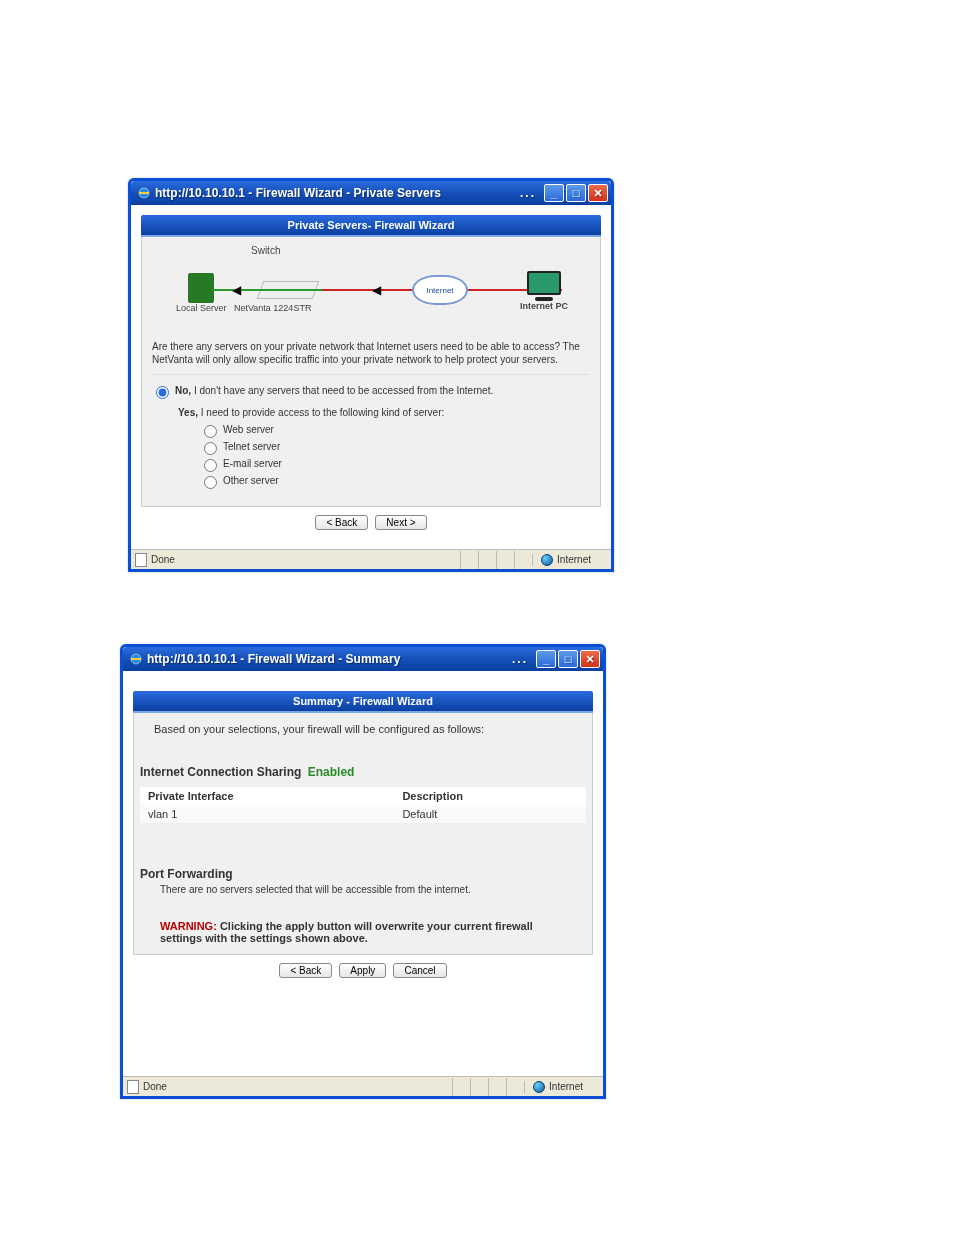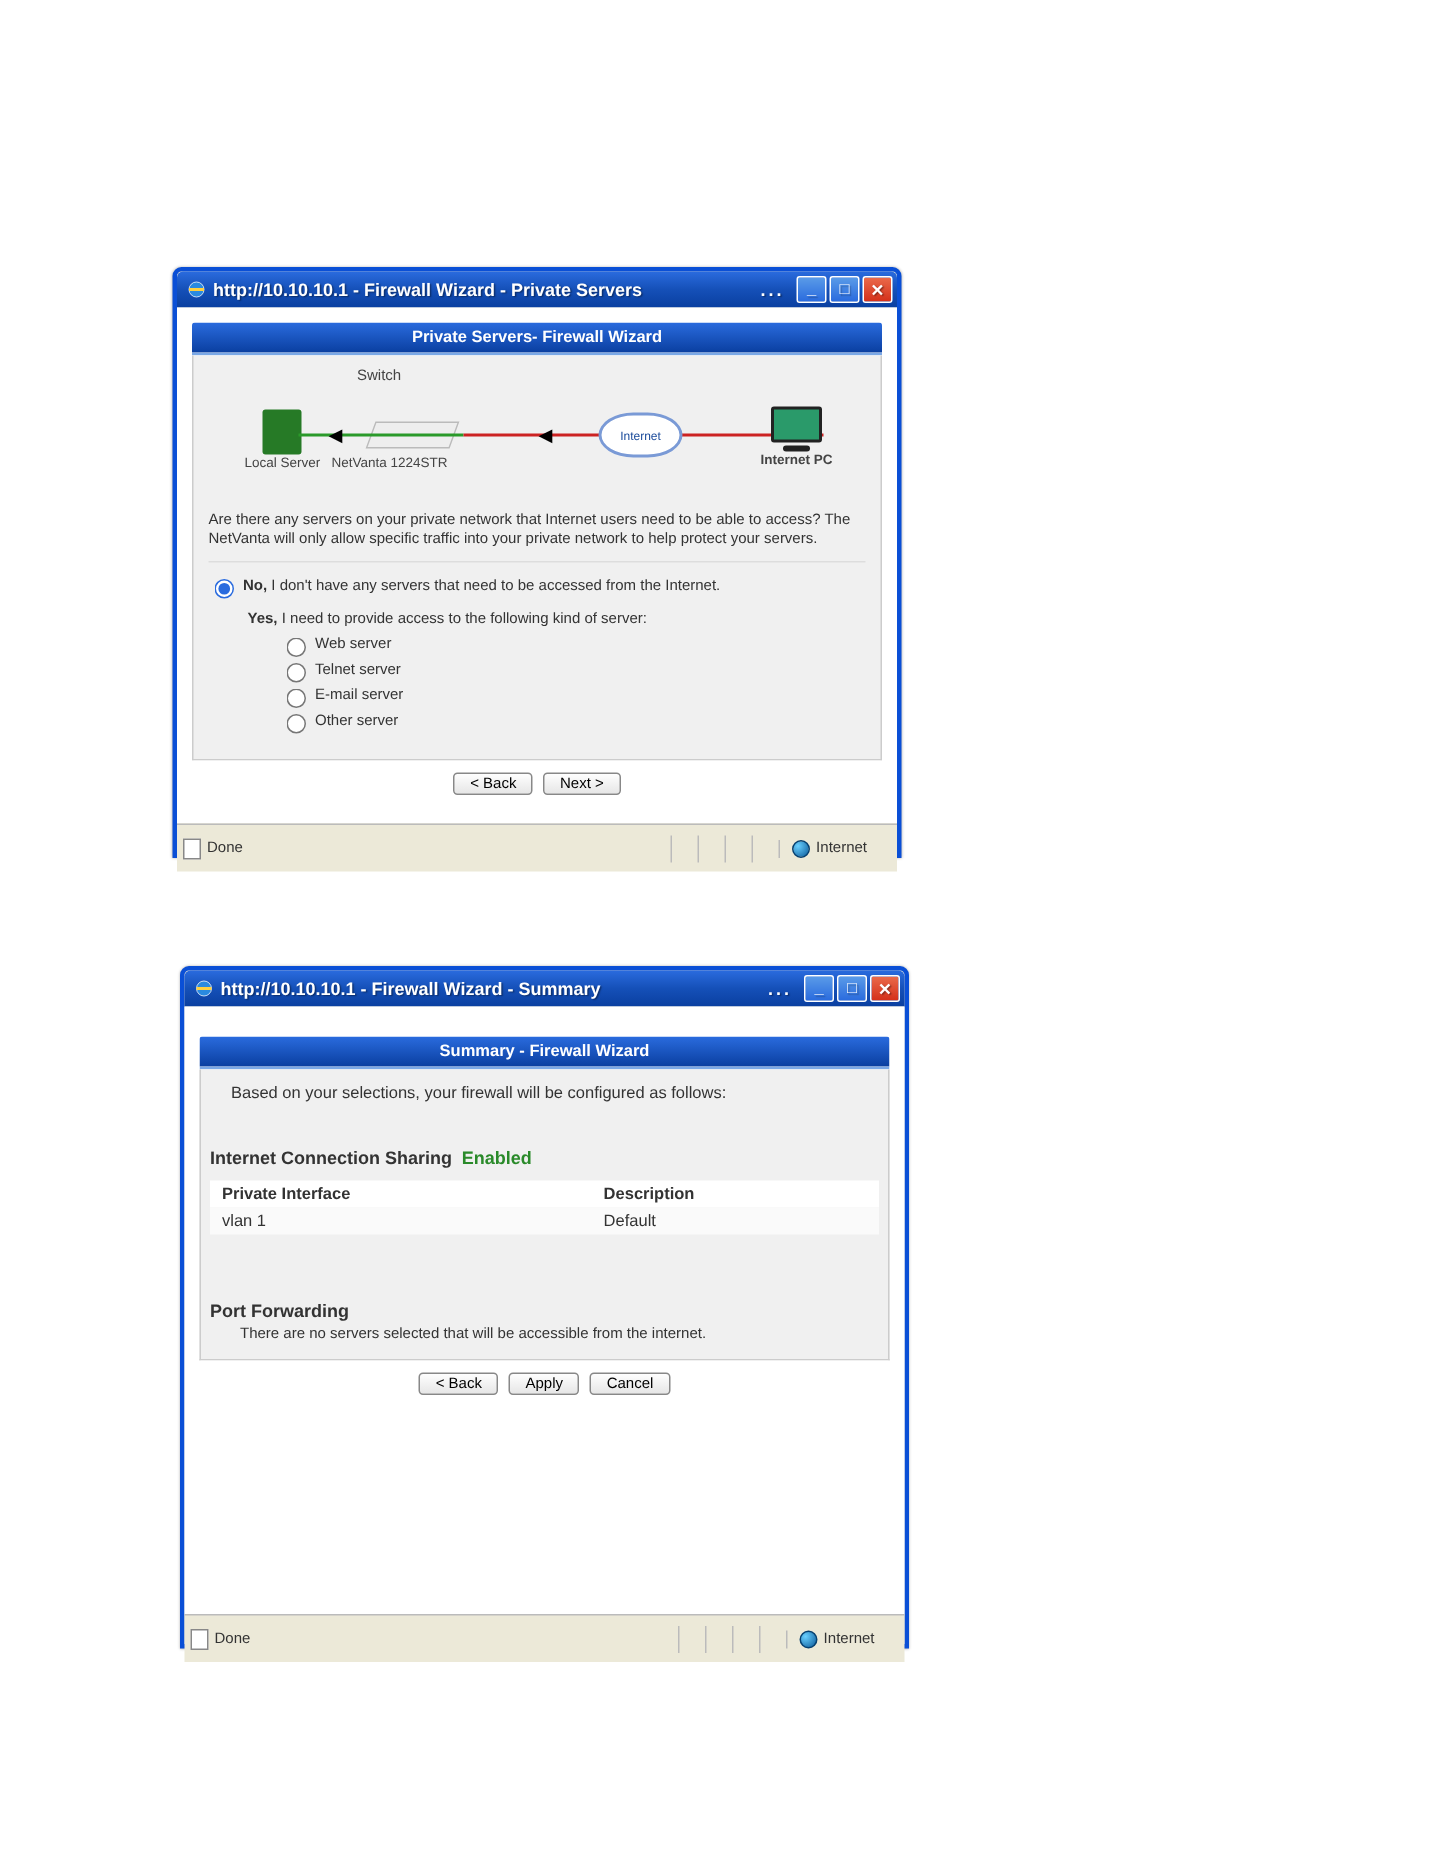--- a/index.html
+++ b/index.html
@@ -13,21 +13,21 @@
     height: 1235px;
     position: relative;
   }
   .window {
     position: absolute;
     border: 3px solid #0a4fd6;
     border-radius: 6px 6px 0 0;
     background: #ece9d8;
     box-shadow: 0 0 2px rgba(0,0,0,0.3);
   }
-  .win1 { left: 115px; top: 178px; width: 486px; height: 394px; }
+  .win1 { left: 128px; top: 178px; width: 486px; height: 394px; }
   .win2 { left: 120px; top: 644px; width: 486px; height: 455px; }
   .titlebar {
     background: linear-gradient(to bottom, #2a6bde 0%, #1550b8 50%, #0a3fa0 100%);
     height: 24px;
     display: flex;
     align-items: center;
     color: #fff;
     font-weight: bold;
     font-size: 12px;
     padding: 0 3px 0 6px;
@@ -131,21 +131,21 @@
     background: linear-gradient(to bottom,#fefefe,#e6e6e6);
     border: 1px solid #888;
     border-radius: 3px;
     padding: 1px 10px;
     font-size: 10px;
     font-family: inherit;
     cursor: pointer;
     margin: 0 2px;
   }
   .statusbar {
-    height: 32px;
+    height: 20px;
     background: #ece9d8;
     border-top: 1px solid #bbb;
     display: flex;
     align-items: center;
     font-size: 10px;
     color: #333;
   }
   .statusbar .st-left { padding-left: 4px; display: flex; align-items: center; gap: 4px; flex: 1; }
   .statusbar .st-cells { display: flex; }
   .statusbar .st-cell { width: 18px; height: 18px; border-left: 1px solid #bbb; }
@@ -310,20 +310,23 @@
           </table>
       </div>
 
       <div class="gap"></div>
 
       <div>
         <div class="sec-title">Port Forwarding</div>
         <div class="sec-desc">There are no servers selected that will be accessible from the internet.</div>
       </div>
 
+      <div class="warn">
+        <span class="w-label">WARNING:</span><span> Clicking the apply button will overwrite your current firewall settings with the settings shown above.</span>
+      </div>
     </div>
     <div class="btn-row-outer">
       <button class="btn">&lt; Back</button>
       <button class="btn">Apply</button>
       <button class="btn">Cancel</button>
     </div>
   </div>
 
   <div class="statusbar">
     <div class="st-left">

